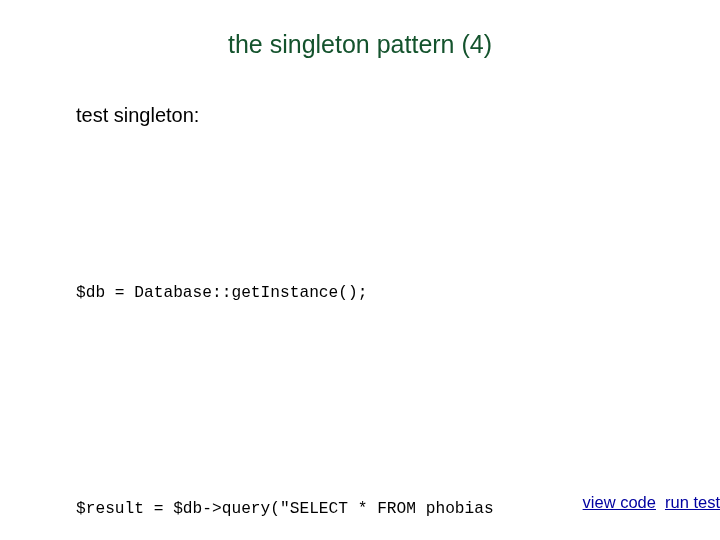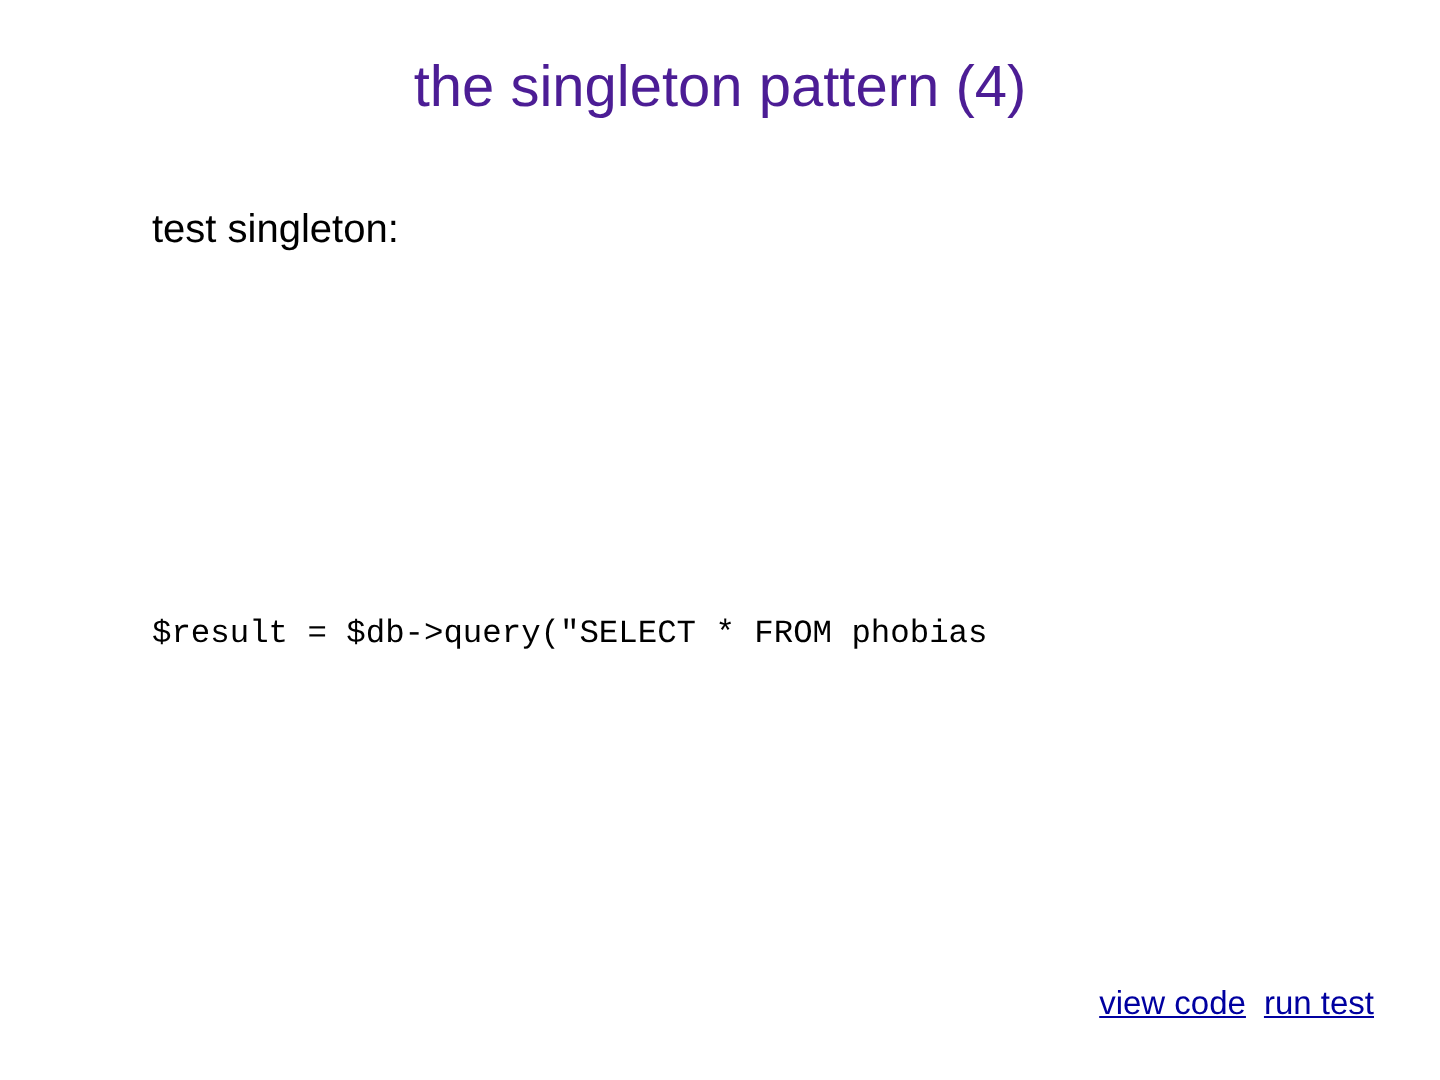--- a/index.html
+++ b/index.html
@@ -23,25 +23,25 @@
     box-sizing: border-box;
   }
 
   .slide-title {
     position: absolute;
     top: 27px;
     left: 0;
     width: 720px;
     text-align: center;
     font-family: "Liberation Sans", sans-serif;
-    font-size: 29px;
+    font-size: 25px;
     font-weight: normal;
     line-height: 34px;
     letter-spacing: 0px;
-    color: #4c1d95;
+    color: #14532d;
     margin: 0;
     white-space: nowrap;
   }
 
   .body-area {
     position: absolute;
     top: 105px;
     left: 76px;
     width: 620px;
   }
@@ -75,21 +75,20 @@
     white-space: pre;
     display: block;
   }
 
   .links-row {
     position: absolute;
     left: 0;
     top: 492px;
     width: 720px;
     text-align: right;
-    padding-right: 33px;
     box-sizing: border-box;
     font-family: "Liberation Sans", sans-serif;
     font-size: 16.5px;
     line-height: 20px;
   }
 
   .slide-link {
     color: #0000A0;
     text-decoration: underline;
     cursor: pointer;
@@ -105,20 +104,23 @@
 <div class="slide">
 
   <h1 class="slide-title">the singleton pattern (4)</h1>
 
   <div class="body-area">
 
     <p class="intro-label">test singleton:</p>
 
     <div class="code-block">
 
+      <div class="code-para">
+        <span class="code-line">$db = Database::getInstance();</span>
+      </div>
 
       <div class="code-para">
         <span class="code-line">$result = $db-&gt;query("SELECT * FROM phobias</span>
         
       </div>
 
       
 
     </div>
   </div>

